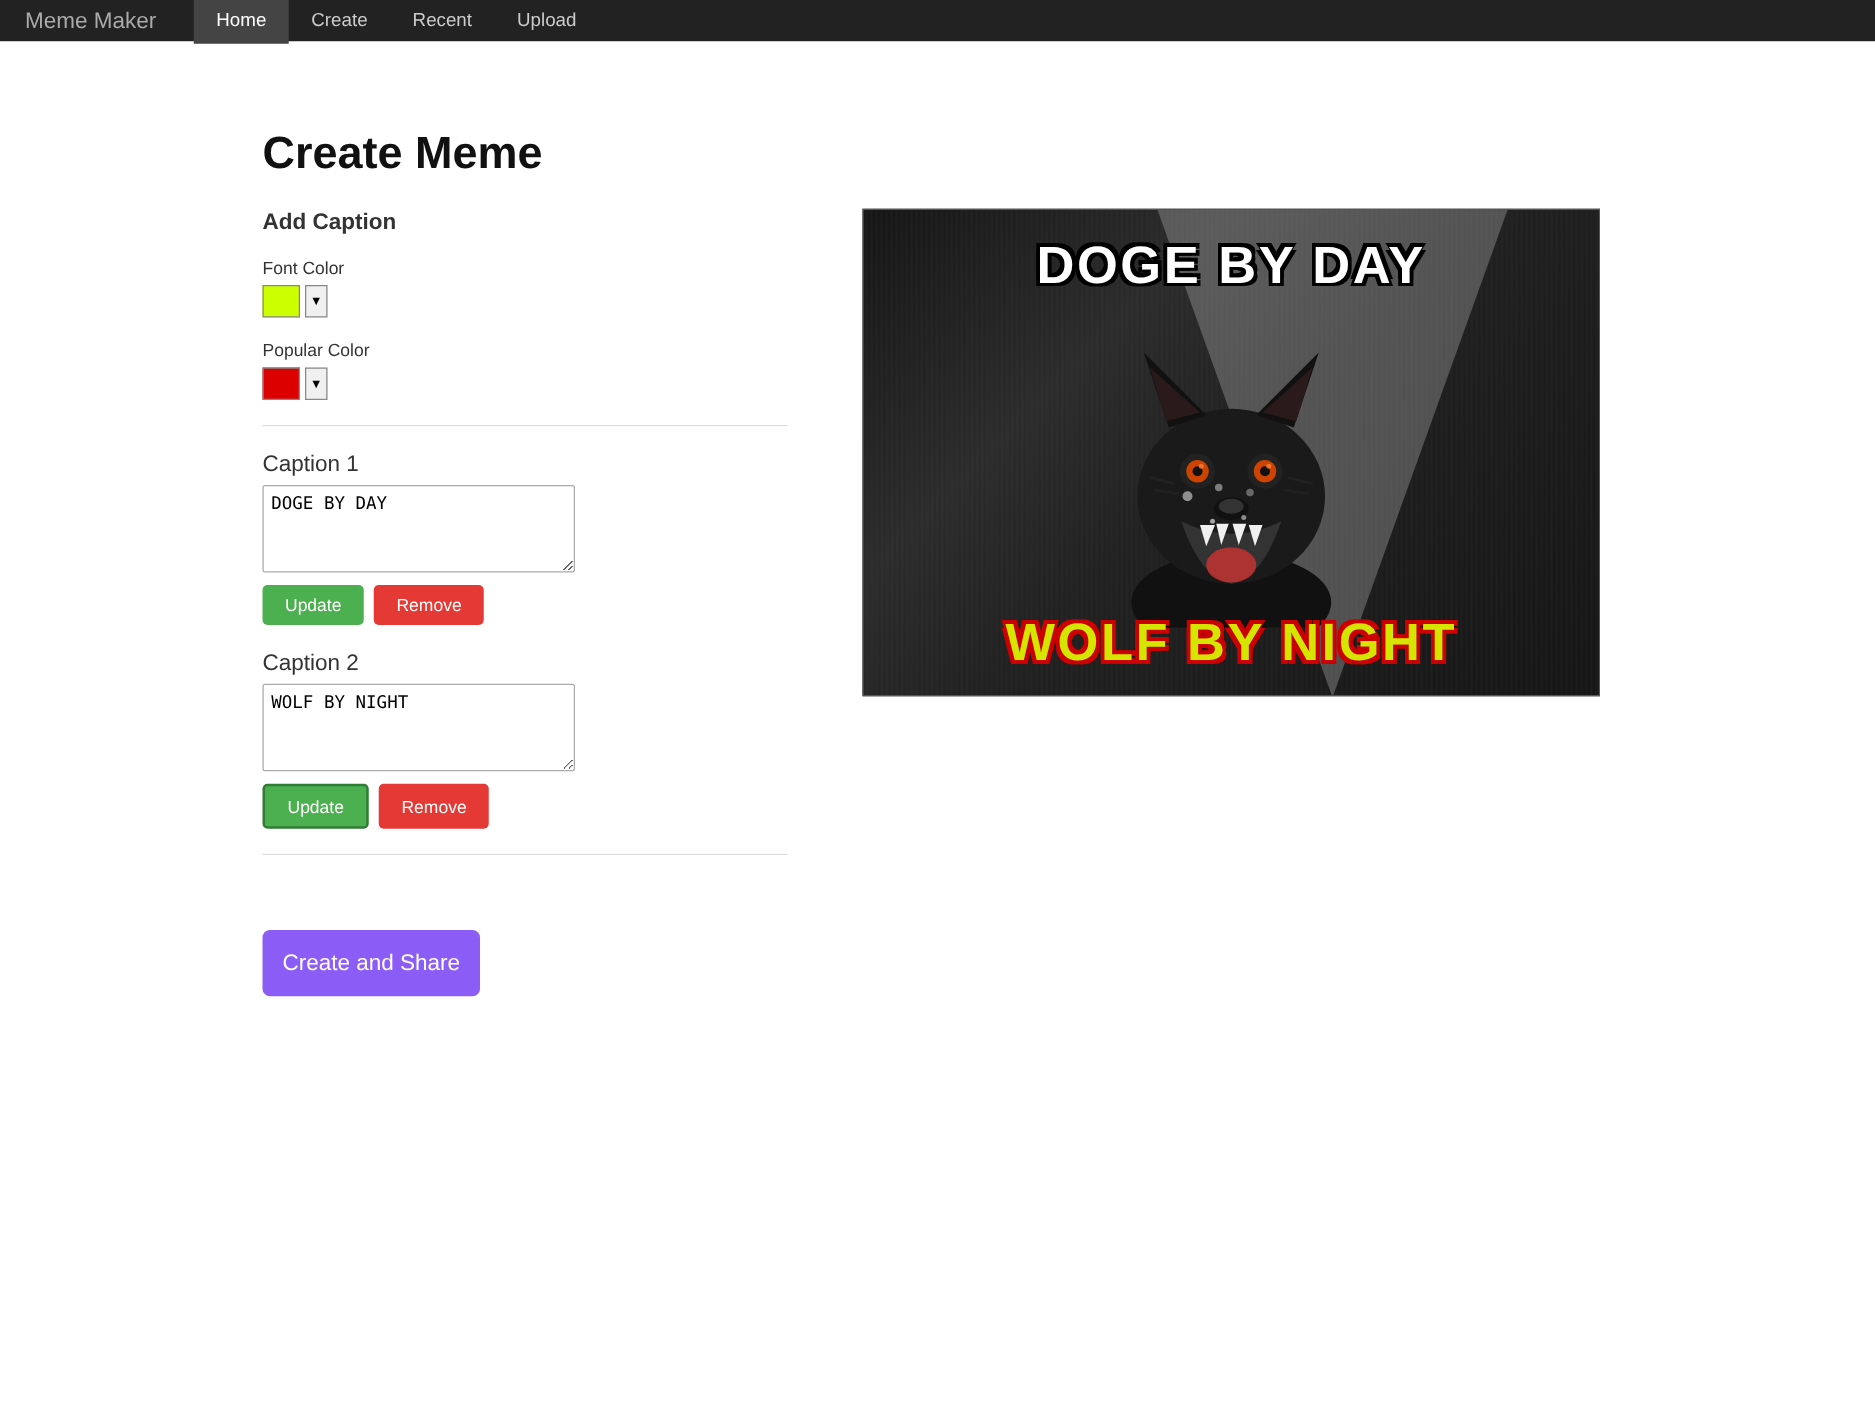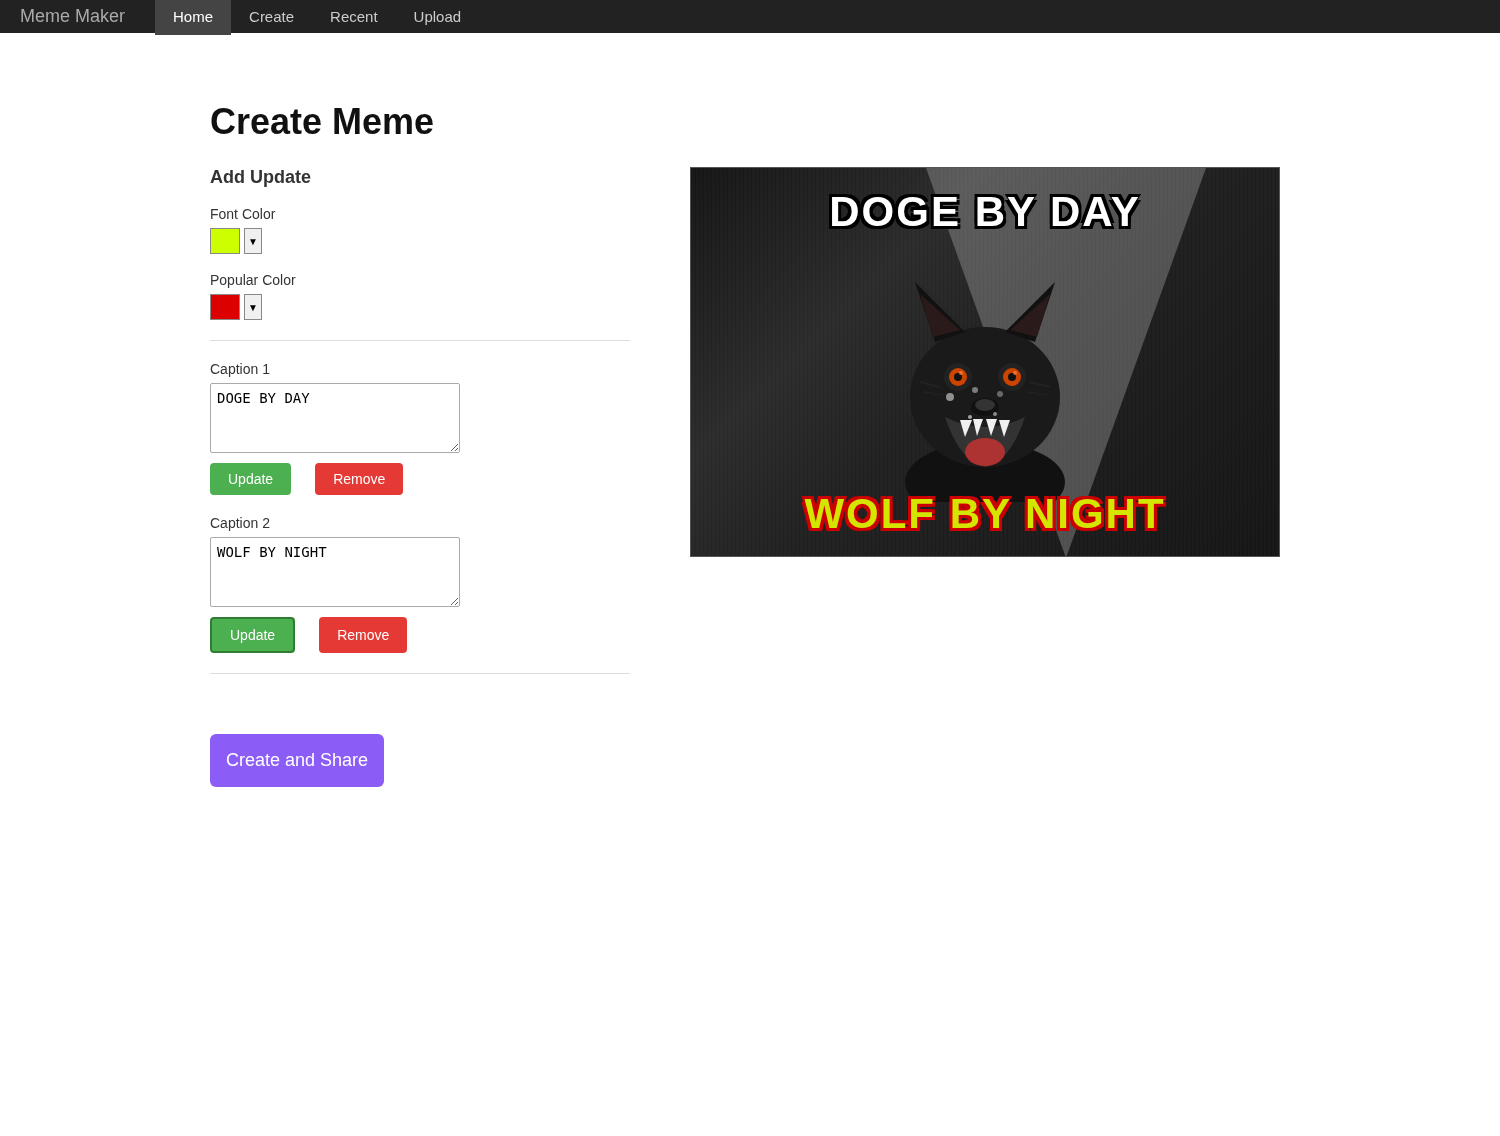--- a/index.html
+++ b/index.html
@@ -127,41 +127,41 @@
       font-size: 10px;
     }
 
     .divider {
       border: none;
       border-top: 1px solid #ddd;
       margin: 20px 0;
     }
 
     .caption-label {
-      font-size: 14px;
+      font-size: 18px;
       color: #333;
       margin-bottom: 6px;
       display: block;
     }
 
     .caption-textarea {
       width: 250px;
       height: 70px;
       border: 1px solid #aaa;
       border-radius: 2px;
       padding: 6px;
       font-size: 14px;
       resize: vertical;
       display: block;
       margin-bottom: 10px;
     }
 
     .caption-buttons {
       display: flex;
-      gap: 24px;
+      gap: 8px;
       margin-bottom: 20px;
     }
 
     .btn-update {
       background: #4caf50;
       color: #fff;
       border: none;
       padding: 8px 18px;
       border-radius: 4px;
       font-size: 14px;
@@ -303,21 +303,21 @@
     <a class="nav-link">Upload</a>
   </div>
 </nav>
 
 <div class="main-container">
   <h1 class="page-title">Create Meme</h1>
 
   <div class="content-layout">
 
     <div class="left-panel">
-      <div class="section-title">Add Update</div>
+      <div class="section-title">Add Caption</div>
 
       
 
       
       <div class="form-group">
         <label class="form-label">Font Color</label>
         <div class="color-picker-row">
           <span class="color-swatch" style="background:#ccff00;"></span>
           <button class="color-dropdown-btn">▼</button>
         </div>

